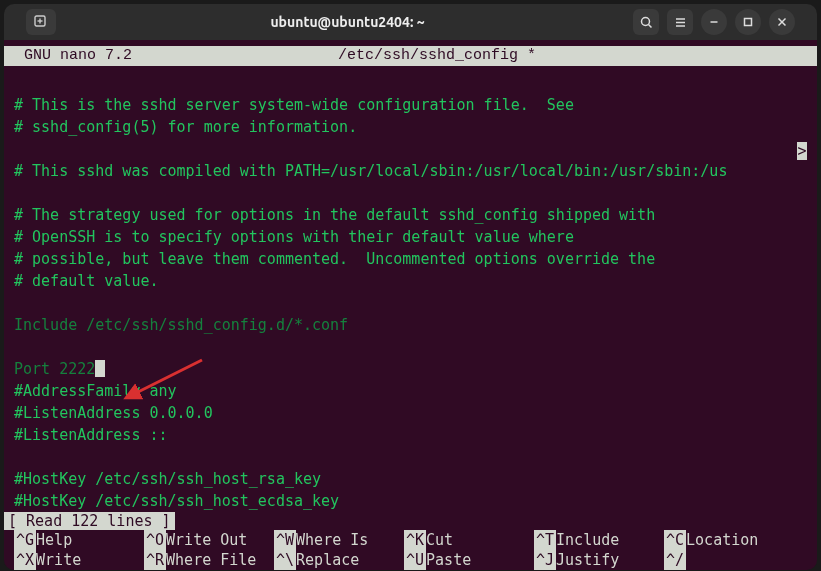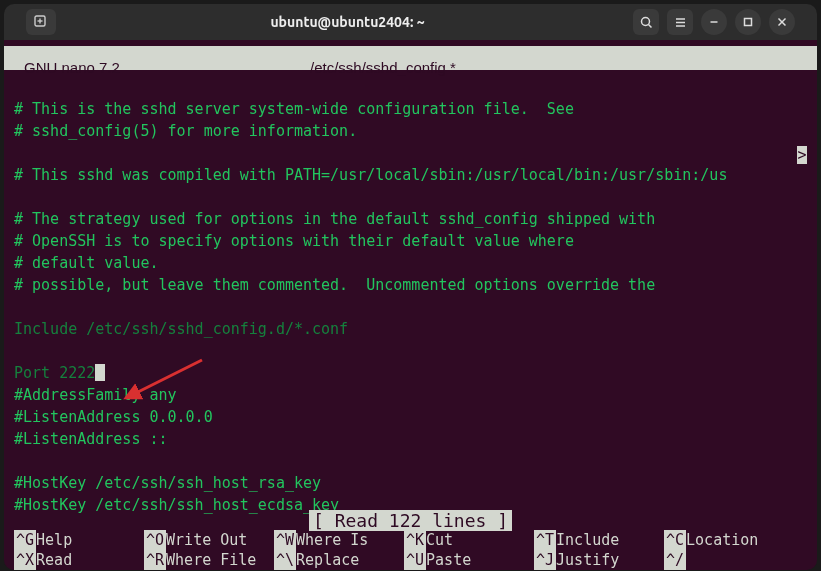--- a/index.html
+++ b/index.html
@@ -54,27 +54,27 @@
       border-radius: 0 0 10px 10px;
       overflow: hidden;
       position: relative;
     }
     .nano-header {
       background: #d3d7cf;
       color: #2e0a23;
       height: 20px;
       display: flex;
       font-size: 15px;
-      font-family: Liberation Sans, sans-serif;
-      padding: 12px 6px;
+      font-family: Liberation Mono, monospace;
+      padding: 0 6px;
       line-height: 20px;
       margin-top: 6px;
     }
     .nano-header-left { width: 300px; padding-left: 14px; }
-    .nano-header-center { flex: 1; }
+    .nano-header-center { flex: 1; margin-left: 28px; }
     .editor-body {
       padding: 6px 0 0 0;
       color: #d3d7cf;
       font-size: 15px;
       font-family: monospace;
       line-height: 22px;
       position: relative;
     }
     .line { padding: 0 10px; white-space: pre; }
     .comment { color: #22c55e; }
@@ -93,23 +93,23 @@
       top: 76px;
       background: #d3d7cf;
       color: #2e0a23;
       width: 10px;
       height: 18px;
       line-height: 18px;
       text-align: center;
       font-size: 15px;
     }
     .status-msg {
-      text-align: center;
-      color: #2e0a23;
-      font-size: 18px;
+      text-align: left;
+      color: #2e0a23;
+      font-size: 15px;
       font-family: monospace;
       line-height: 18px;
     }
     .status-msg span {
       background: #d3d7cf;
       padding: 0 4px;
     }
     .nano-footer {
       position: absolute;
       bottom: 0;
@@ -196,22 +196,22 @@
   <div class="editor-body" id="editor-body">
     <div class="trunc-mark">&gt;</div>
   <div class="line ">&nbsp;</div>
       <div class="line comment"># This is the sshd server system-wide configuration file.  See</div>
       <div class="line comment"># sshd_config(5) for more information.</div>
       <div class="line ">&nbsp;</div>
       <div class="line comment"># This sshd was compiled with PATH=/usr/local/sbin:/usr/local/bin:/usr/sbin:/us</div>
       <div class="line ">&nbsp;</div>
       <div class="line comment"># The strategy used for options in the default sshd_config shipped with</div>
       <div class="line comment"># OpenSSH is to specify options with their default value where</div>
+      <div class="line comment"># possible, but leave them commented.  Uncommented options override the</div>
       <div class="line comment"># default value.</div>
-      <div class="line comment"># possible, but leave them commented.  Uncommented options override the</div>
       <div class="line ">&nbsp;</div>
       <div class="line uncommented">Include /etc/ssh/sshd_config.d/*.conf</div>
       <div class="line ">&nbsp;</div>
       <div class="line uncommented">Port 2222<span class="cursor-block"></span></div>
       <div class="line comment">#AddressFamily any</div>
       <div class="line comment">#ListenAddress 0.0.0.0</div>
       <div class="line comment">#ListenAddress ::</div>
       <div class="line ">&nbsp;</div>
       <div class="line comment">#HostKey /etc/ssh/ssh_host_rsa_key</div>
       <div class="line comment">#HostKey /etc/ssh/ssh_host_ecdsa_key</div>
@@ -250,21 +250,21 @@
           <span class="shortcut-label">Include</span>
         </div>
         <div class="shortcut">
           <span class="shortcut-key">^C</span>
           <span class="shortcut-label">Location</span>
         </div>
       </div>
     <div class="shortcut-row" id="sc-row2">
         <div class="shortcut">
           <span class="shortcut-key">^X</span>
-          <span class="shortcut-label">Read</span>
+          <span class="shortcut-label">Write</span>
         </div>
         <div class="shortcut">
           <span class="shortcut-key">^R</span>
           <span class="shortcut-label">Where File</span>
         </div>
         <div class="shortcut">
           <span class="shortcut-key">^\</span>
           <span class="shortcut-label">Replace</span>
         </div>
         <div class="shortcut">

